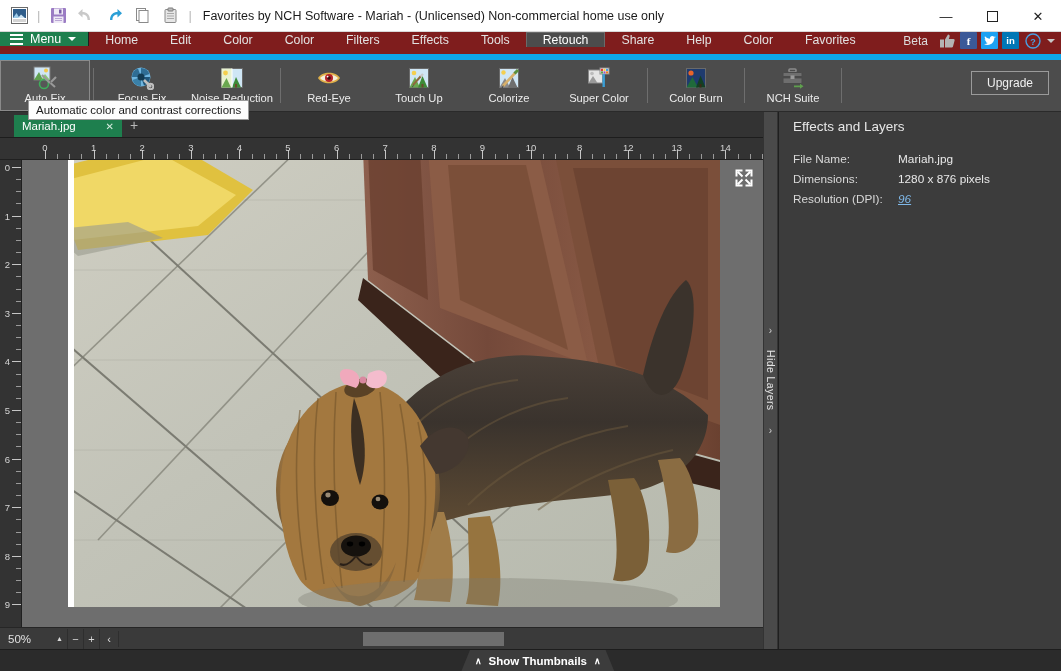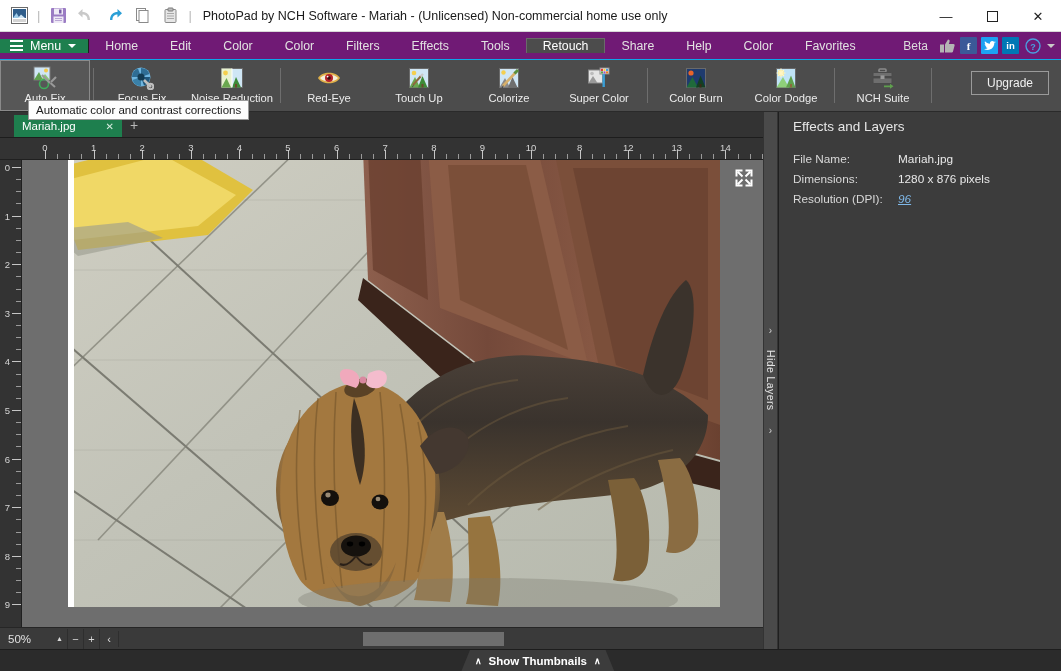--- a/index.html
+++ b/index.html
@@ -46,24 +46,24 @@
     display: flex; align-items: center; justify-content: center;
     font-size: 13px; color: #222;
     background: transparent;
     border: none;
     font-family: "Liberation Sans", sans-serif;
   }
 
   
   .menubar {
     height: 28px; flex: 0 0 28px;
-    background: #701a75;
-    display: flex; align-items: center;
+    background: #7f1d1d;
+    display: flex; align-items: flex-start;
     position: relative;
-    border-bottom: 1px solid #0ea5e9;
+    border-bottom: 6px solid #0ea5e9;
   }
   .menu-btn {
     background: #1e7f4e;
     color: #fff;
     display: flex; align-items: center; gap: 7px;
     padding: 0 12px 0 10px;
     font-size: 12.5px;
     min-width: 78px;
     border-right: 1px solid #1e1e1e;
   }
@@ -460,21 +460,21 @@
         <svg width="17" height="17" viewBox="0 0 17 17">
           <rect x="3" y="2.5" width="11" height="13" rx="1" fill="#e6e6e6" stroke="#8a8a8a"></rect>
           <rect x="6" y="1" width="5" height="3" rx="0.5" fill="#bdbdbd" stroke="#7a7a7a"></rect>
           <rect x="5" y="6" width="7" height="1" fill="#a8a8a8"></rect>
           <rect x="5" y="8.5" width="7" height="1" fill="#a8a8a8"></rect>
           <rect x="5" y="11" width="7" height="1" fill="#a8a8a8"></rect>
         </svg>
       </span>
       <span class="tb-sep">|</span>
     </div>
-    <div class="tb-title">PhotoPad by NCH Software - Mariah - (Unlicensed) Non-commercial home use only</div>
+    <div class="tb-title">Favorites by NCH Software - Mariah - (Unlicensed) Non-commercial home use only</div>
     <div class="tb-winbtns">
       <button class="winbtn">—</button>
       <button class="winbtn">
         <svg width="11" height="11" viewBox="0 0 11 11">
             <rect x="0.5" y="0.5" width="10" height="10" fill="none" stroke="#222"></rect>
           </svg>
       </button>
       <button class="winbtn">✕</button>
     </div>
   </div>
@@ -649,33 +649,20 @@
           <rect x="2.5" y="2.5" width="19" height="19" fill="#1f3b6e" stroke="#6a6a6a"></rect>
           <circle cx="7" cy="7" r="2.6" fill="#e8642a"></circle>
           <path d="M2.5 21.5 L8.5 11 L14 21.5 Z" fill="#1f6a3a"></path>
           <path d="M12 21.5 L16.5 9.5 L21.5 21.5 Z" fill="#133f24"></path>
           <rect x="15.5" y="18" width="2" height="3.5" fill="#3a2a16"></rect>
         </svg>
       </span>
       <span class="rb-label">Color Burn</span>
     </div>
 
-    <div class="rb-item">
-      <span class="rb-icon">
-        <svg width="24" height="24" viewBox="0 0 24 24">
-          <rect x="2.5" y="2.5" width="19" height="19" fill="#bfe3f7" stroke="#6a6a6a"></rect>
-          <circle cx="7" cy="7" r="3" fill="#fde98a"></circle>
-          <path d="M7 2.5 L7 11.5 M2.5 7 L11.5 7 M4 4 L10 10 M10 4 L4 10" stroke="#fff6c4" stroke-width="1.2"></path>
-          <path d="M2.5 21.5 L9 11 L15 21.5 Z" fill="#8ed07a"></path>
-          <path d="M12 21.5 L17 9.5 L21.5 21.5 Z" fill="#5fa04e"></path>
-          <rect x="16" y="18" width="2" height="3.5" fill="#8a6a3e"></rect>
-        </svg>
-      </span>
-      <span class="rb-label">Color Dodge</span>
-    </div>
     <div class="rb-div"></div>
 
     <div class="rb-item">
       <span class="rb-icon">
         <svg width="24" height="24" viewBox="0 0 24 24">
           <rect x="8" y="3" width="7" height="3" rx="1" fill="none" stroke="#8a8a8a" stroke-width="1.6"></rect>
           <rect x="2" y="6.5" width="19" height="11" rx="1" fill="#6e6e6e" stroke="#4a4a4a"></rect>
           <rect x="2" y="10" width="19" height="2.4" fill="#4a4a4a"></rect>
           <rect x="9.5" y="9.4" width="4" height="3.6" fill="#9a9a9a"></rect>
           <path d="M13 19.5 L19 19.5 L19 17.8 L22.5 20.3 L19 22.8 L19 21.2 L13 21.2 Z" fill="#5fa04e"></path>

